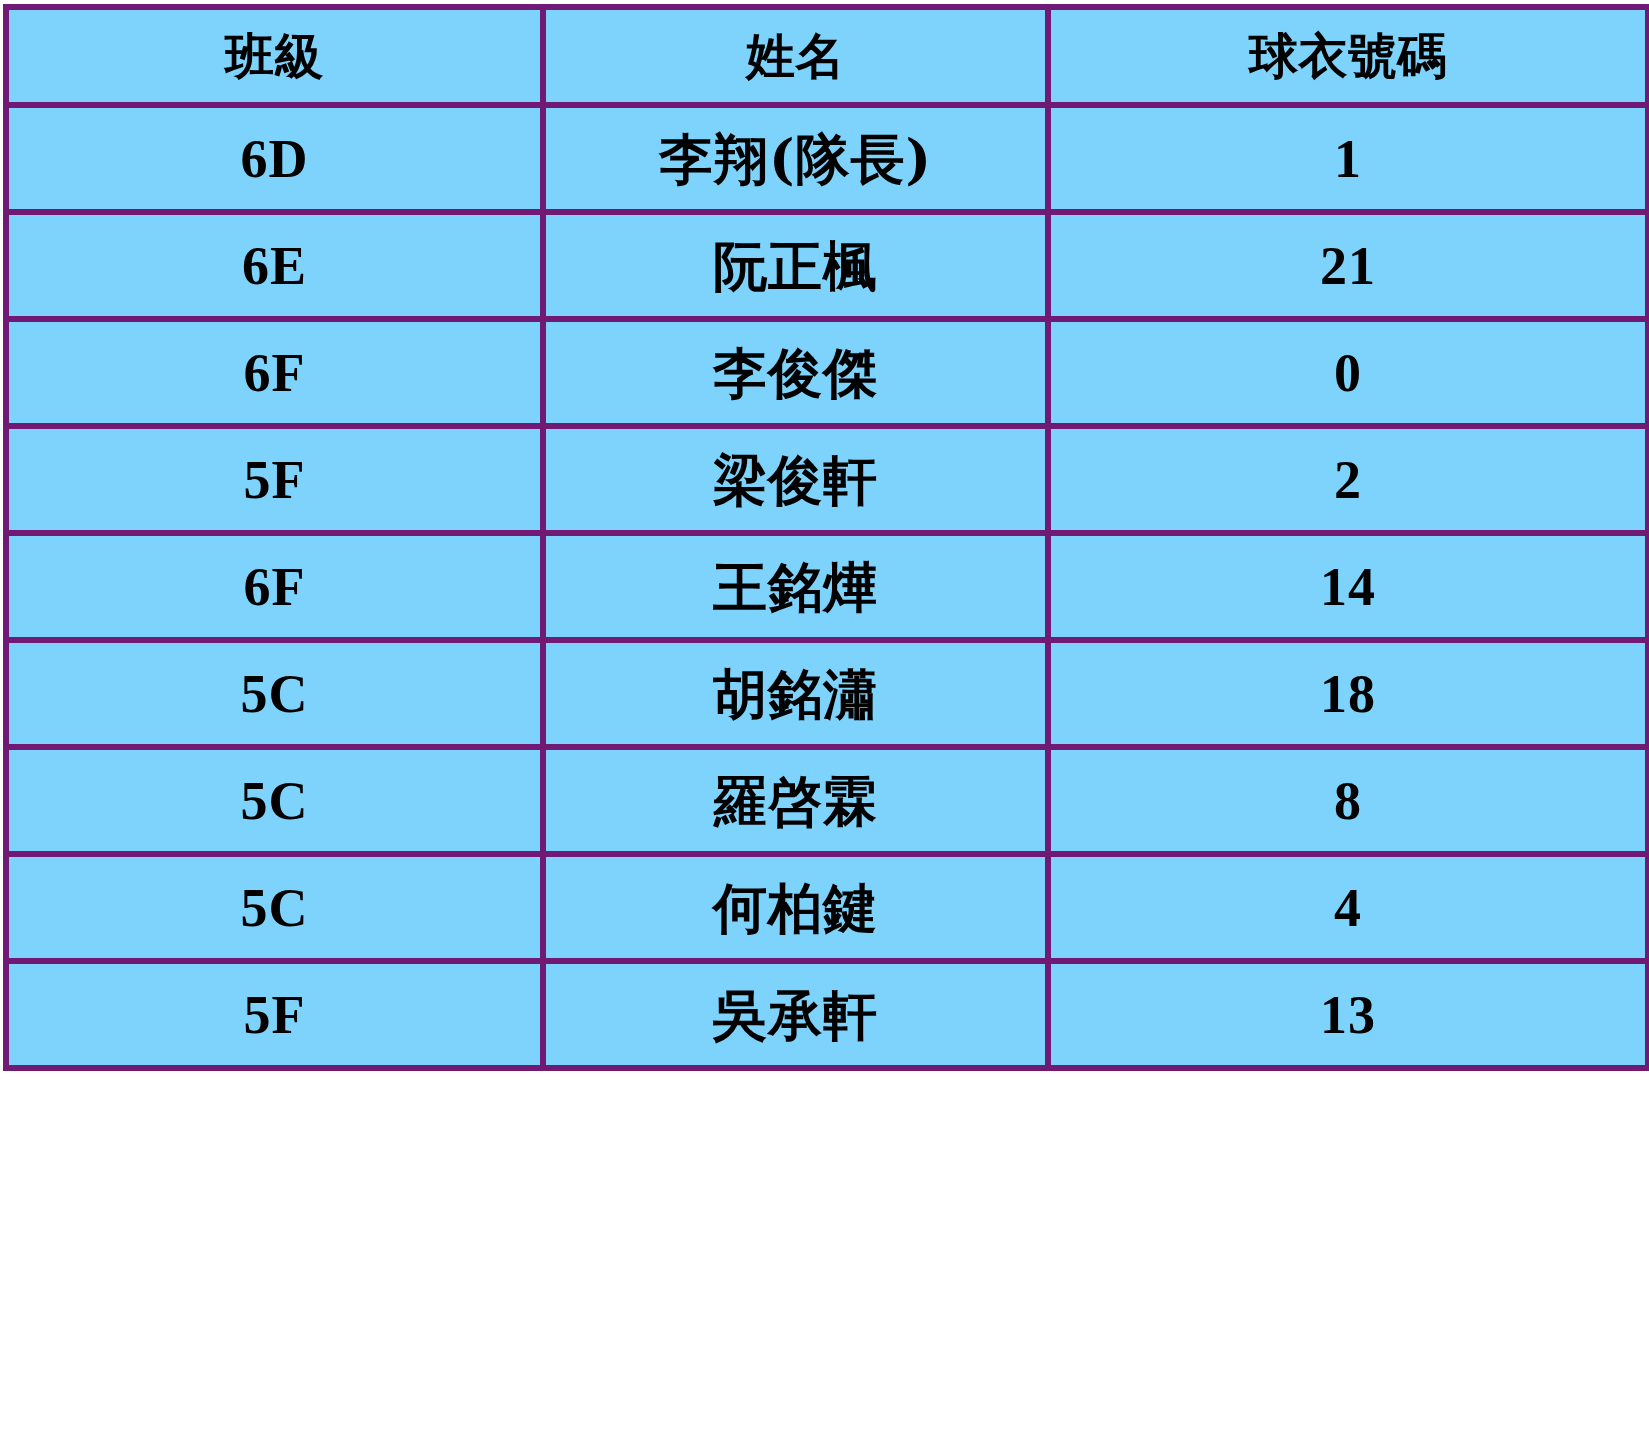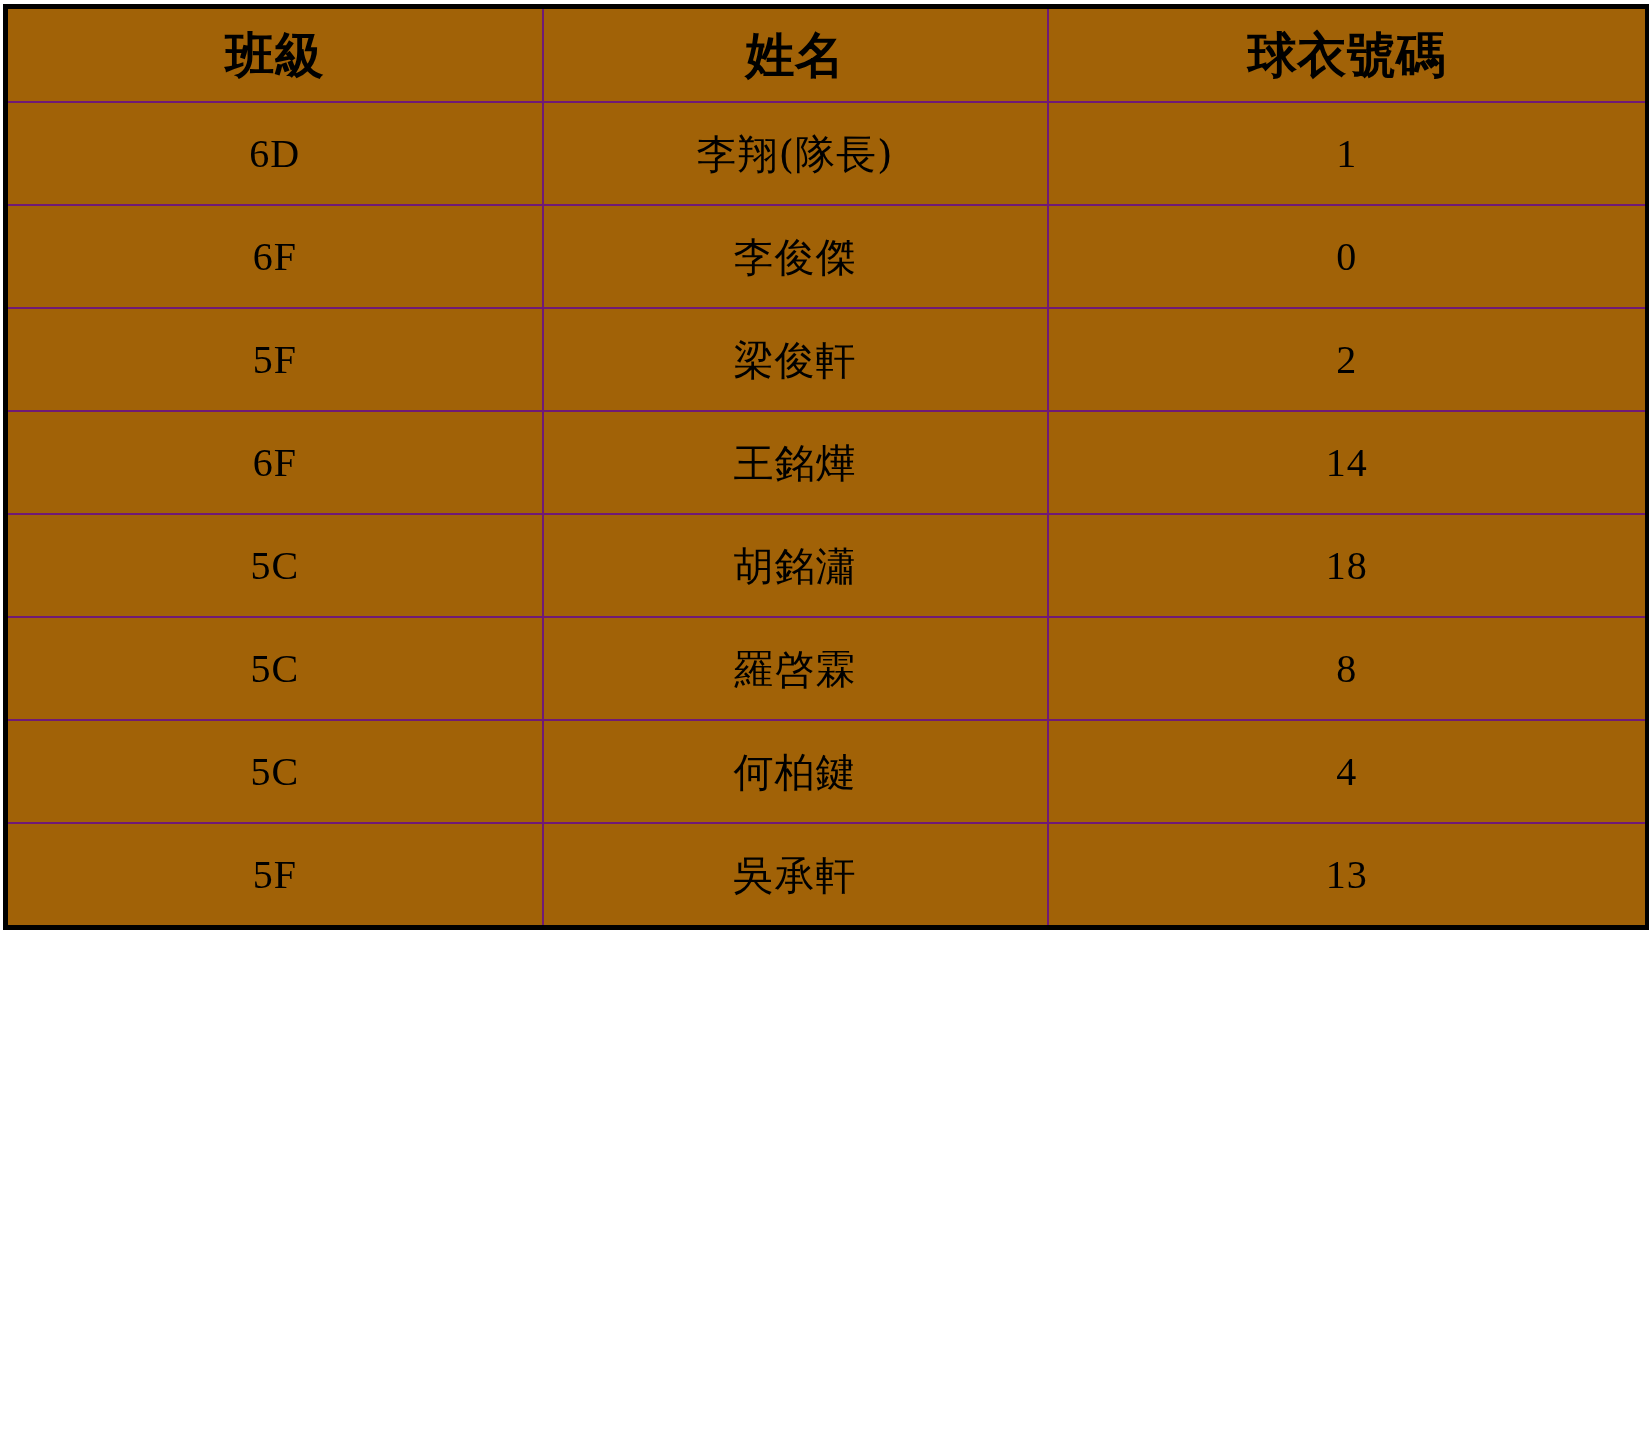--- a/index.html
+++ b/index.html
@@ -33,42 +33,43 @@
     top: 4px;
     table-layout: fixed;
   }
 
   table.roster col.c-class { width: 537px; }
   table.roster col.c-name  { width: 505px; }
   table.roster col.c-num   { width: 600px; }
 
   table.roster th,
   table.roster td {
-    border: 2px solid #701a75;
+    border: 6px solid #701a75;
     text-align: center;
     vertical-align: middle;
     padding: 0;
-    background: #a16207;
+    background: #7dd3fc;
   }
 
   
   table.roster thead th {
     height: 92px;
     font-family: "DejaVu Sans", "Liberation Sans", sans-serif;
     font-weight: bold;
     font-size: 49px;
     line-height: 1.0;
     letter-spacing: 0.5px;
   }
 
   
   table.roster tbody td {
     height: 101px;
-    font-size: 40px;
+    font-size: 54px;
     line-height: 1.0;
+    font-weight: bold;
   }
 
   
   td.cell-name {
     font-family: "DejaVu Serif", "Liberation Serif", serif;
     font-size: 47px;
     letter-spacing: 1px;
   }
 
   td.cell-class,
@@ -101,20 +102,25 @@
       </tr>
     </thead>
     <tbody id="roster-body">
 
     <tr>
           <td class="cell-class">6D</td>
           <td class="cell-name">李翔(隊長)</td>
           <td class="cell-num">1</td>
         </tr>
         <tr>
+          <td class="cell-class">6E</td>
+          <td class="cell-name">阮正楓</td>
+          <td class="cell-num">21</td>
+        </tr>
+        <tr>
           <td class="cell-class">6F</td>
           <td class="cell-name">李俊傑</td>
           <td class="cell-num">0</td>
         </tr>
         <tr>
           <td class="cell-class">5F</td>
           <td class="cell-name">梁俊軒</td>
           <td class="cell-num">2</td>
         </tr>
         <tr>

